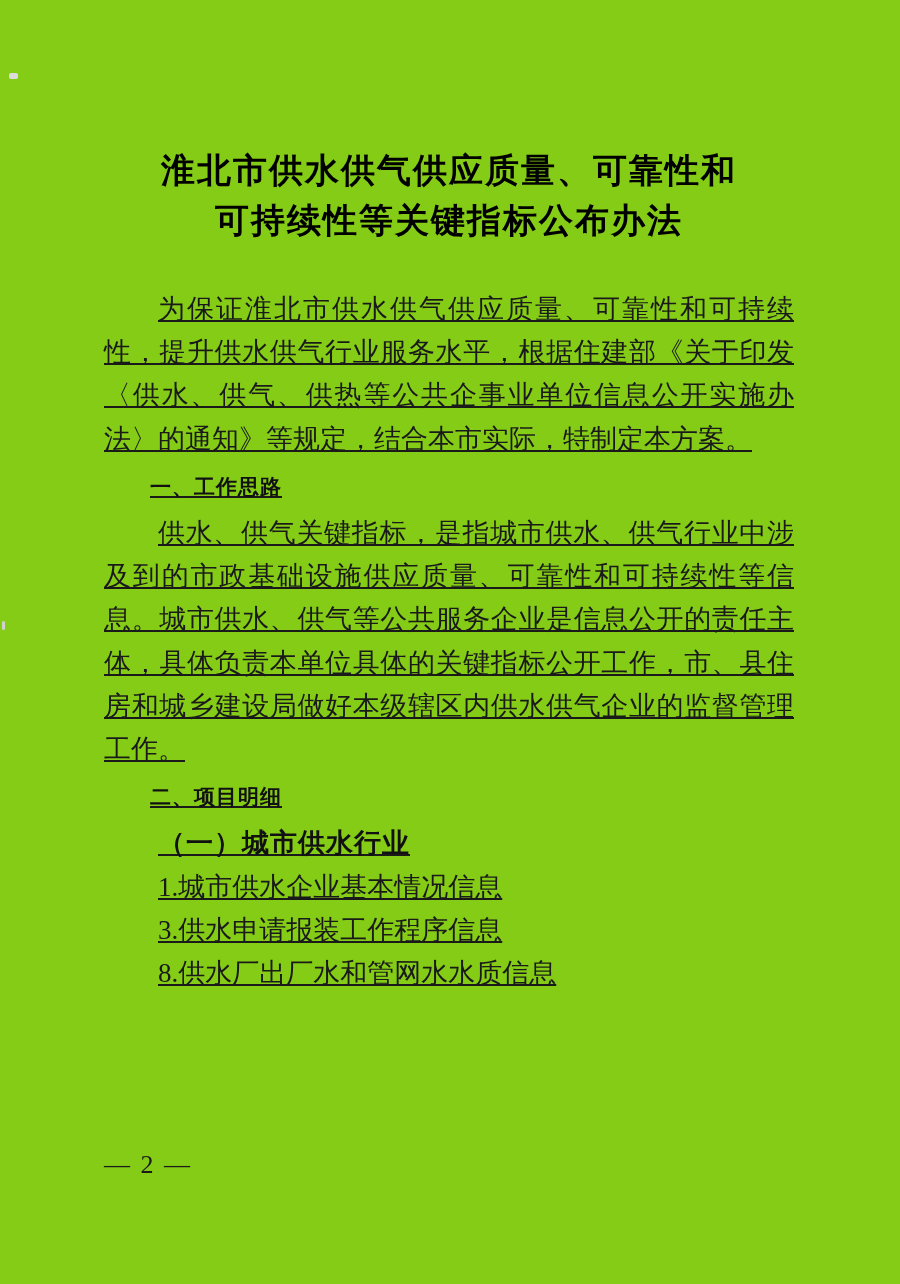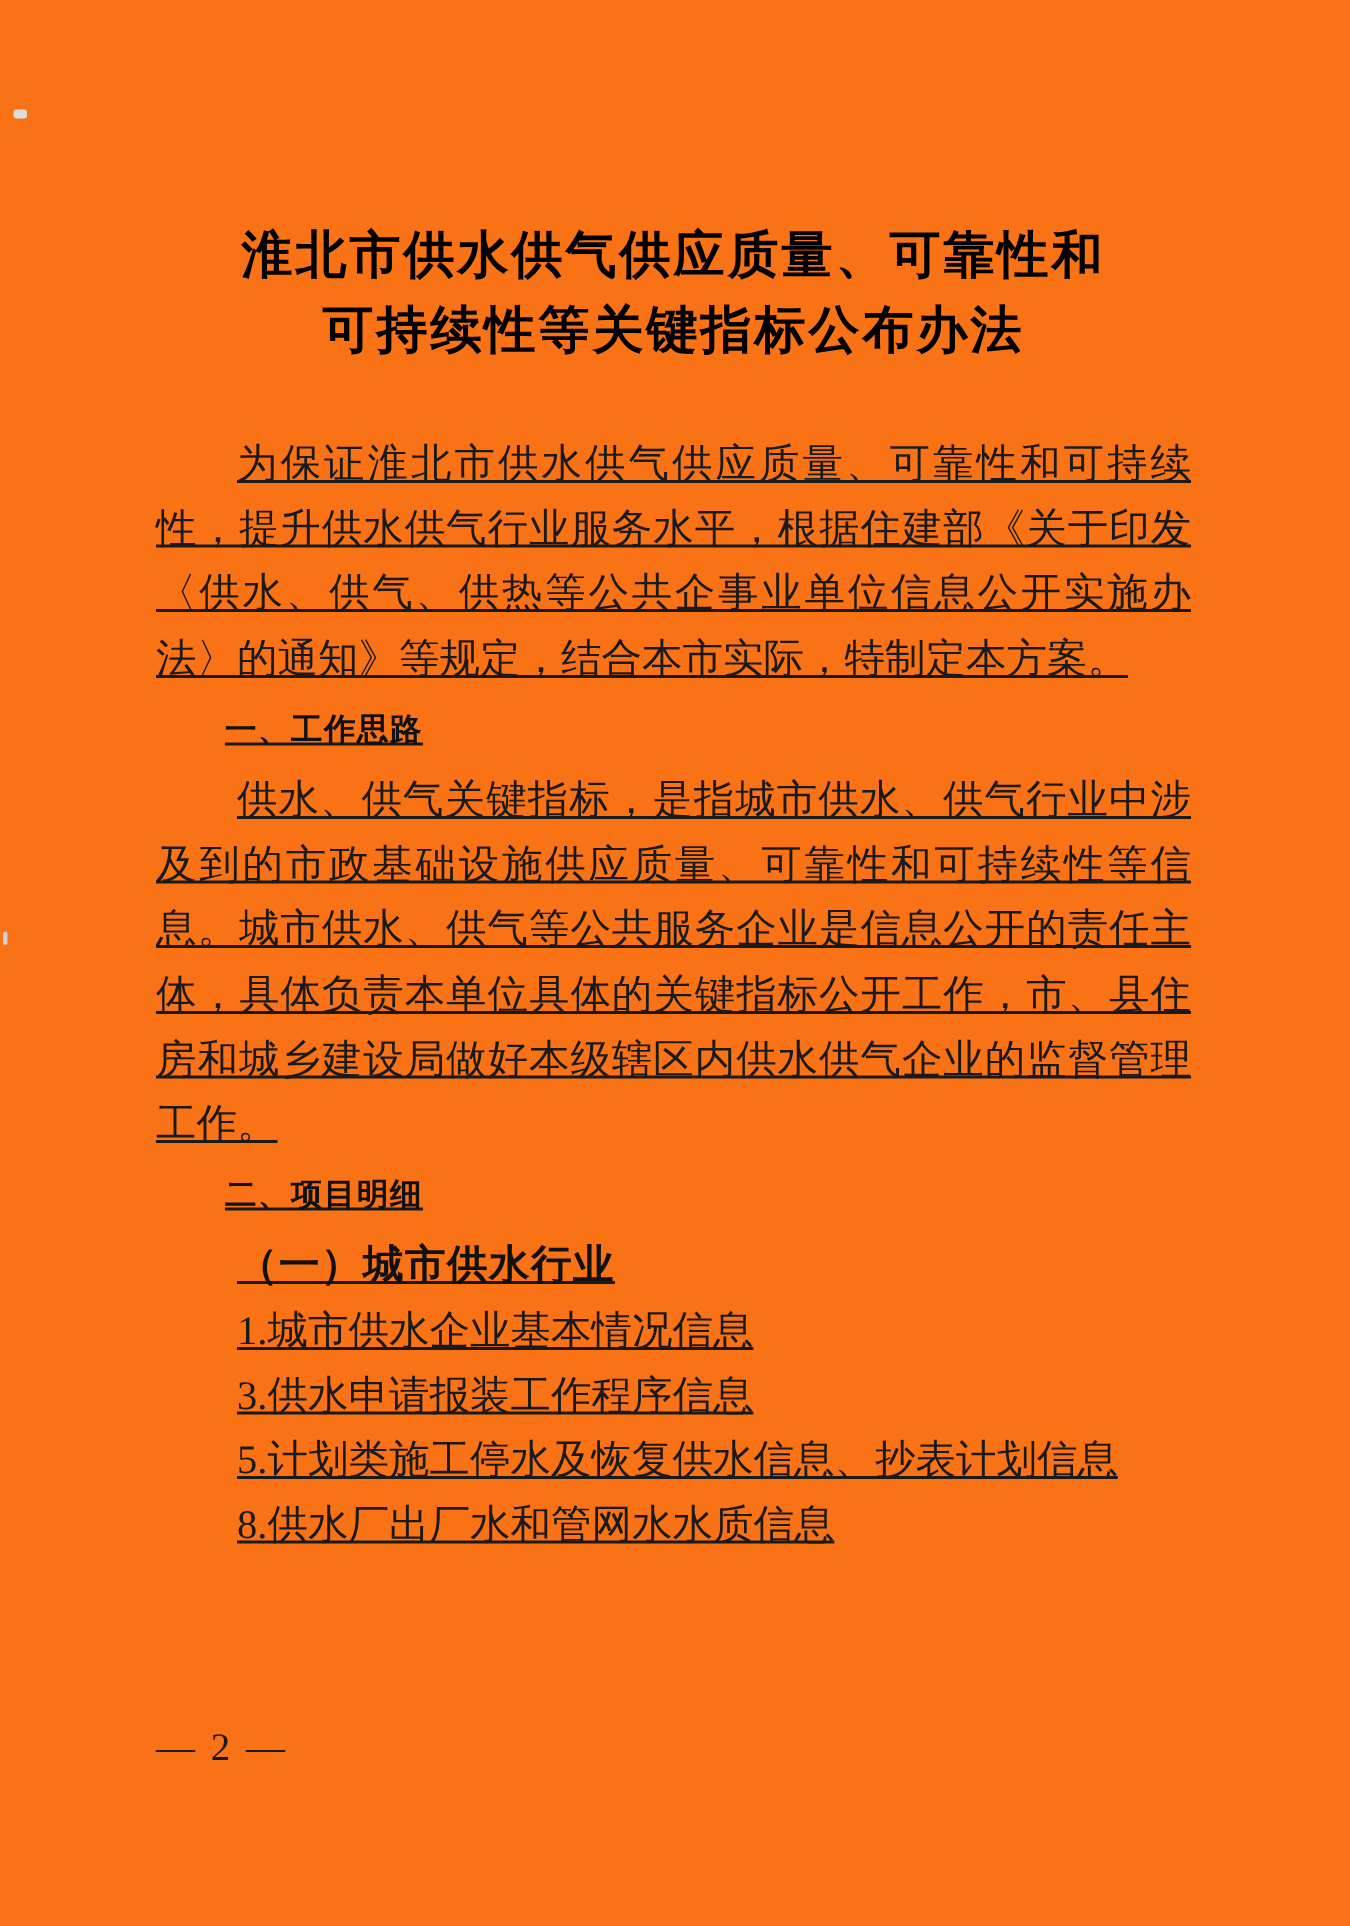--- a/index.html
+++ b/index.html
@@ -6,21 +6,21 @@
     margin: 0;
     padding: 0;
     background: #e9e9e9;
     font-family: "Liberation Serif", "DejaVu Serif", serif;
   }
   .page {
     position: relative;
     width: 900px;
     height: 1284px;
     margin: 0 auto;
-    background: #f97316;
+    background: #84cc16;
     color: #1a1a1a;
     overflow: hidden;
     box-sizing: border-box;
     padding: 146px 106px 0 104px;
   }
   .doc-title {
     text-align: center;
     font-size: 34px;
     line-height: 50px;
     font-weight: 900;
@@ -105,19 +105,18 @@
     <p>为保证淮北市供水供气供应质量、可靠性和可持续性，提升供水供气行业服务水平，根据住建部《关于印发〈供水、供气、供热等公共企事业单位信息公开实施办法〉的通知》等规定，结合本市实际，特制定本方案。</p>
 
     <h2 class="sec-heading">一、工作思路</h2>
     <p>供水、供气关键指标，是指城市供水、供气行业中涉及到的市政基础设施供应质量、可靠性和可持续性等信息。城市供水、供气等公共服务企业是信息公开的责任主体，具体负责本单位具体的关键指标公开工作，市、县住房和城乡建设局做好本级辖区内供水供气企业的监督管理工作。</p>
 
     <h2 class="sec-heading">二、项目明细</h2>
     <h3 class="sec-subheading">（一）城市供水行业</h3>
 
     <p>1.城市供水企业基本情况信息</p>
     <p>3.供水申请报装工作程序信息</p>
-    <p>5.计划类施工停水及恢复供水信息、抄表计划信息</p>
     <p>8.供水厂出厂水和管网水水质信息</p>
   </div>
 
   <div class="page-number">— 2 —</div>
 
 </div>
 
 </body></html>

